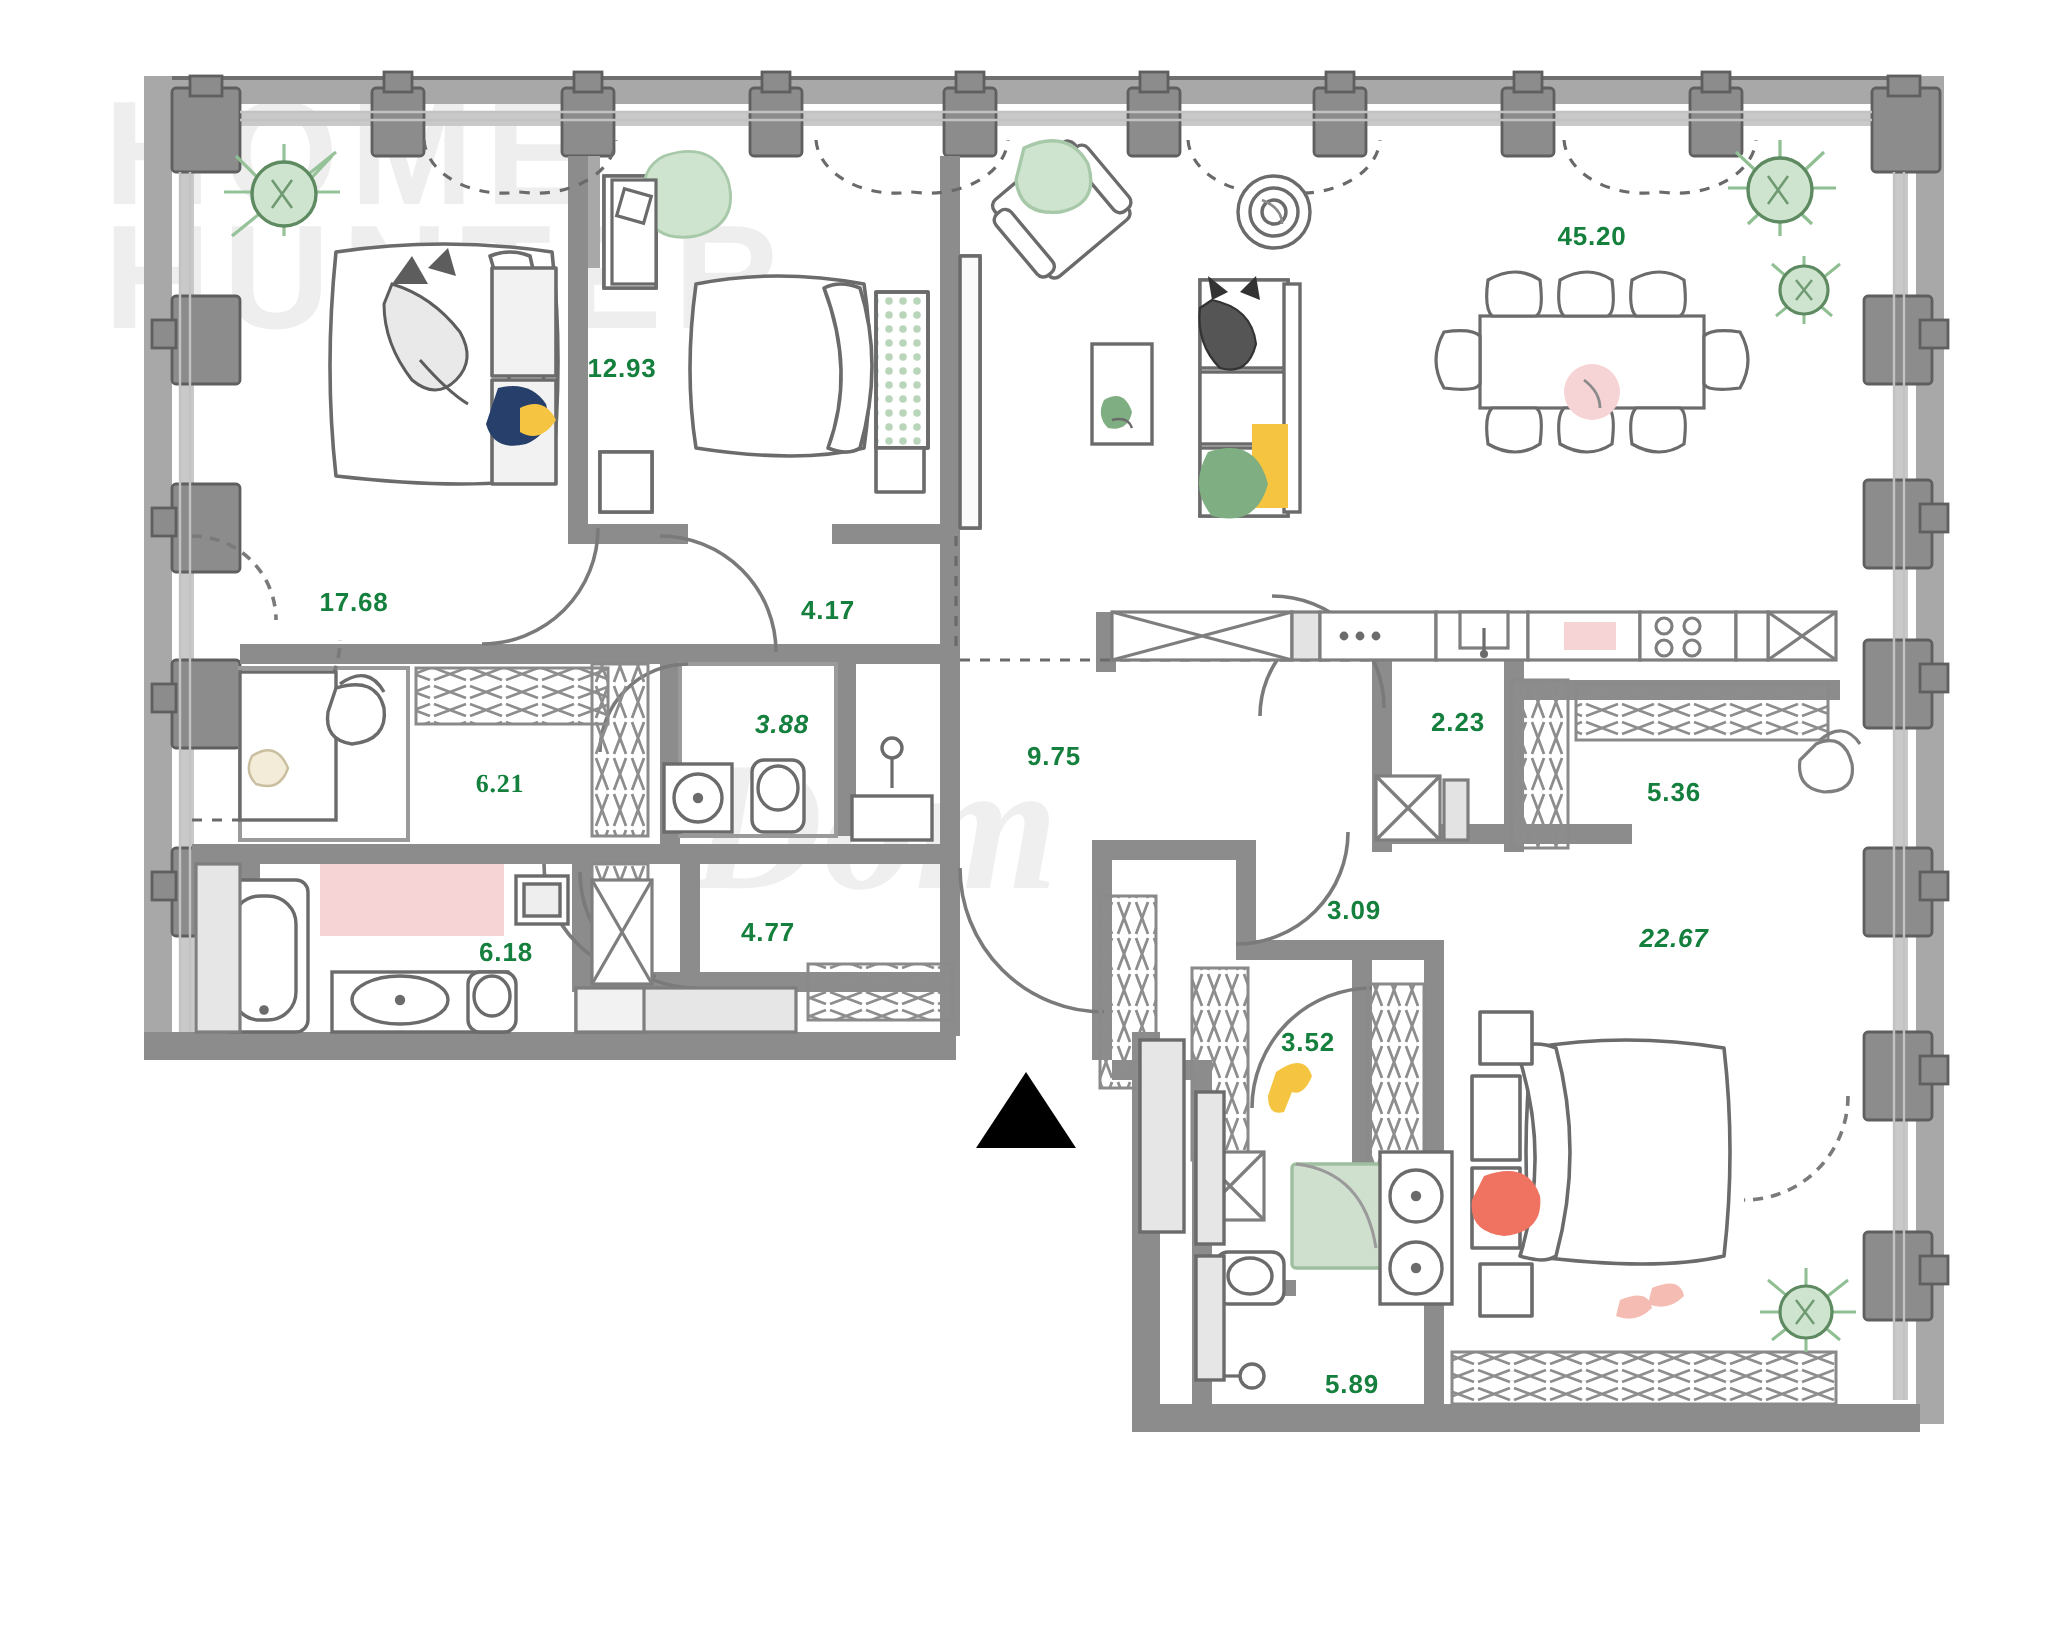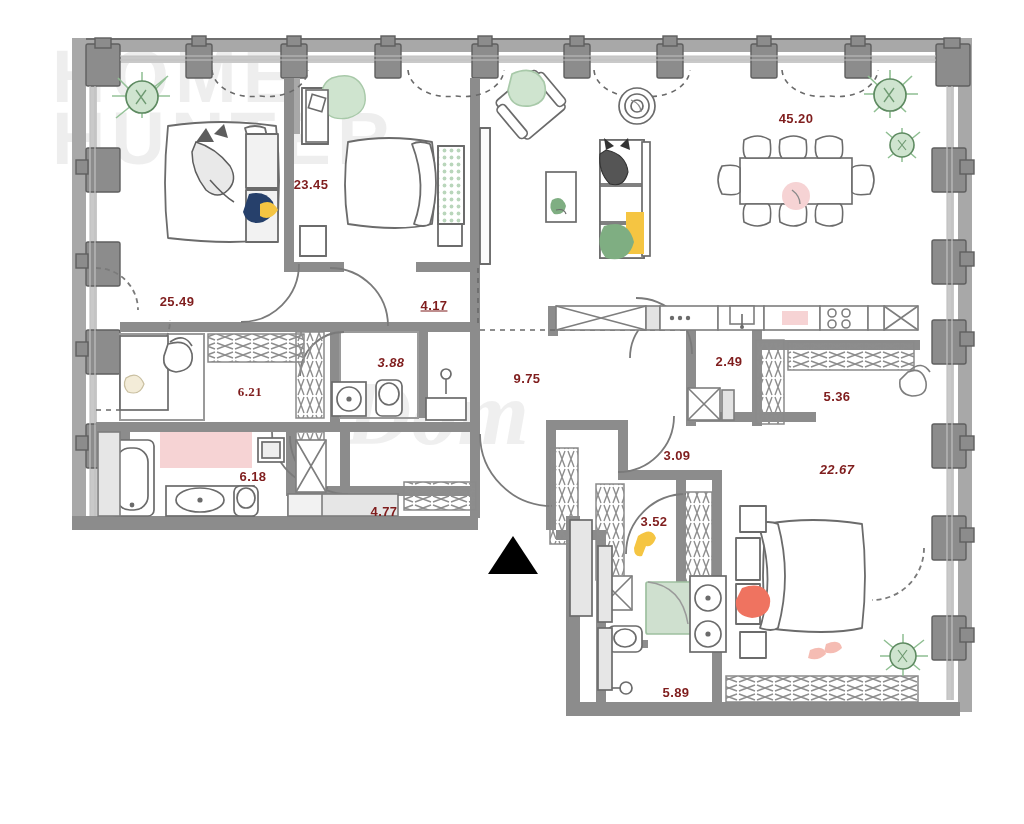--- a/index.html
+++ b/index.html
@@ -23,21 +23,21 @@
     left: 0;
     top: 0;
     width: 1024px;
     height: 824px;
   }
   .area-label {
     position: absolute;
     font-family: "Liberation Sans", sans-serif;
     font-size: 13px;
     font-weight: bold;
-    color: #7f1d1d;
+    color: #15803d;
     letter-spacing: 0.4px;
     white-space: nowrap;
     transform: translate(-50%, -50%);
     user-select: none;
   }
   .wm {
     position: absolute;
     color: rgba(120,120,120,0.13);
     font-family: "Liberation Sans", sans-serif;
     font-weight: bold;
@@ -481,29 +481,29 @@
       <line x1="120" y1="56" x2="936" y2="56"></line>
       <line x1="120" y1="60" x2="936" y2="60"></line>
       <line x1="90" y1="86" x2="90" y2="516"></line>
       <line x1="95" y1="86" x2="95" y2="516"></line>
       <line x1="952" y1="86" x2="952" y2="700"></line>
       <line x1="947" y1="86" x2="947" y2="700"></line>
     </g>
 
   </svg>
 
-  <div class="area-label" style="left:177px; top:301px;">25.49</div>
-  <div class="area-label" style="left:311px; top:184px;">23.45</div>
-  <div class="area-label" style="left:434px; top:305px;text-decoration:underline;">4.17</div>
+  <div class="area-label" style="left:177px; top:301px;">17.68</div>
+  <div class="area-label" style="left:311px; top:184px;">12.93</div>
+  <div class="area-label" style="left:414px; top:305px;">4.17</div>
   <div class="area-label" style="left:250px; top:392px;font-family:Liberation Serif, serif;">6.21</div>
   <div class="area-label" style="left:253px; top:462px;margin-top:14px;">6.18</div>
   <div class="area-label" style="left:391px; top:362px;font-style:italic;">3.88</div>
-  <div class="area-label" style="left:384px; top:466px;margin-top:45px;">4.77</div>
+  <div class="area-label" style="left:384px; top:466px;">4.77</div>
   <div class="area-label" style="left:509px; top:378px;padding-left:36px;">9.75</div>
   <div class="area-label" style="left:796px; top:118px;">45.20</div>
-  <div class="area-label" style="left:729px; top:361px;">2.49</div>
+  <div class="area-label" style="left:729px; top:361px;">2.23</div>
   <div class="area-label" style="left:837px; top:396px;">5.36</div>
   <div class="area-label" style="left:677px; top:455px;">3.09</div>
   <div class="area-label" style="left:654px; top:521px;">3.52</div>
   <div class="area-label" style="left:837px; top:469px;font-style:italic;">22.67</div>
   <div class="area-label" style="left:676px; top:692px;">5.89</div>
 
 </div>
 
 </body></html>

